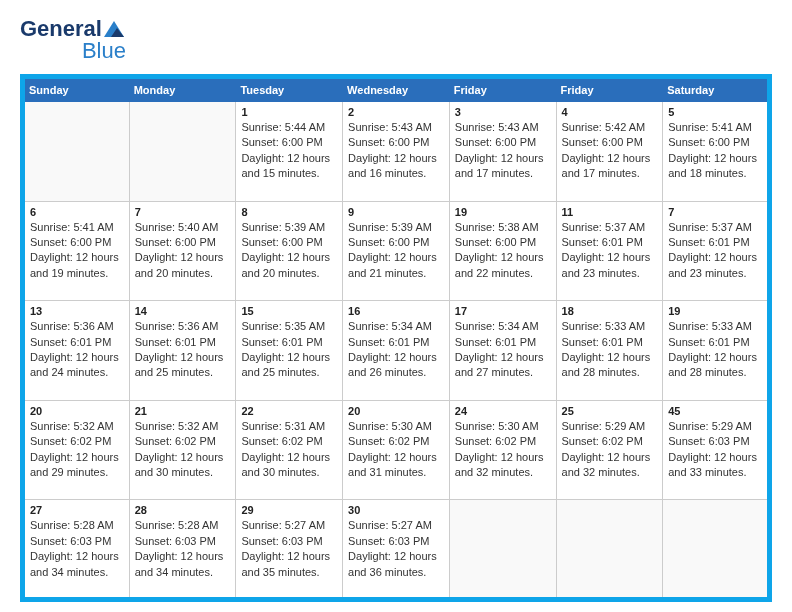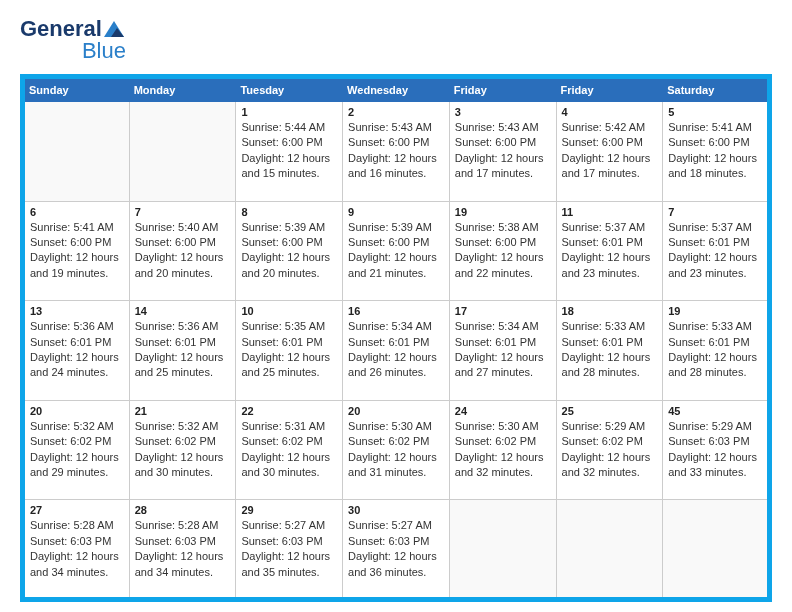--- a/index.html
+++ b/index.html
@@ -201,21 +201,21 @@
 Sunset: 6:01 PM
 Daylight: 12 hours and 24 minutes.</div>
           </td>
           <td>
             <span class="day-num">14</span>
             <div class="day-info" style="white-space: pre-line;">Sunrise: 5:36 AM
 Sunset: 6:01 PM
 Daylight: 12 hours and 25 minutes.</div>
           </td>
           <td>
-            <span class="day-num">10</span>
+            <span class="day-num">15</span>
             <div class="day-info" style="white-space: pre-line;">Sunrise: 5:35 AM
 Sunset: 6:01 PM
 Daylight: 12 hours and 25 minutes.</div>
           </td>
           <td>
             <span class="day-num">16</span>
             <div class="day-info" style="white-space: pre-line;">Sunrise: 5:34 AM
 Sunset: 6:01 PM
 Daylight: 12 hours and 26 minutes.</div>
           </td>

